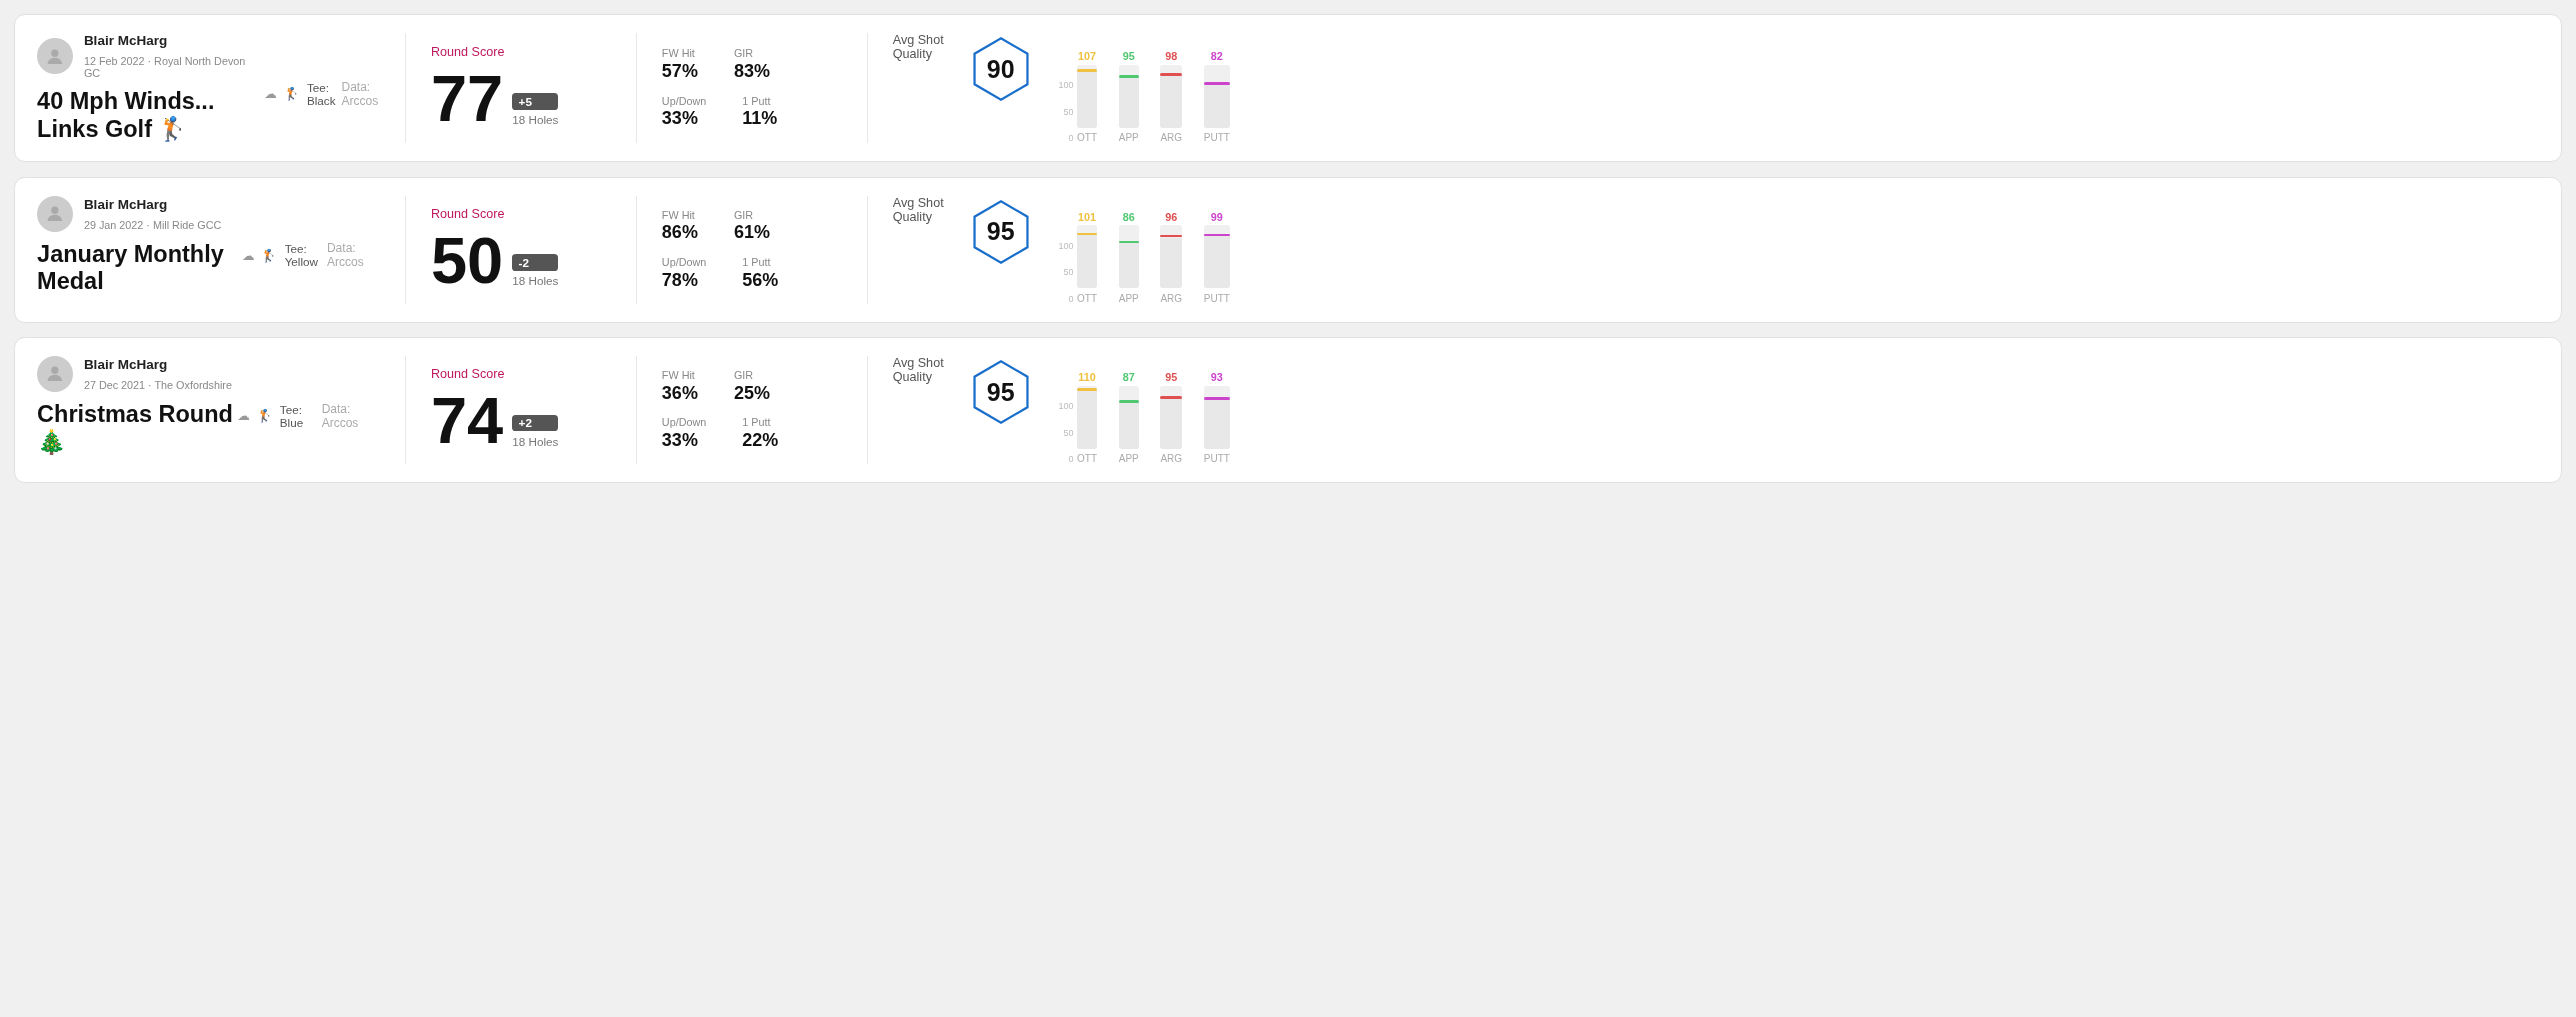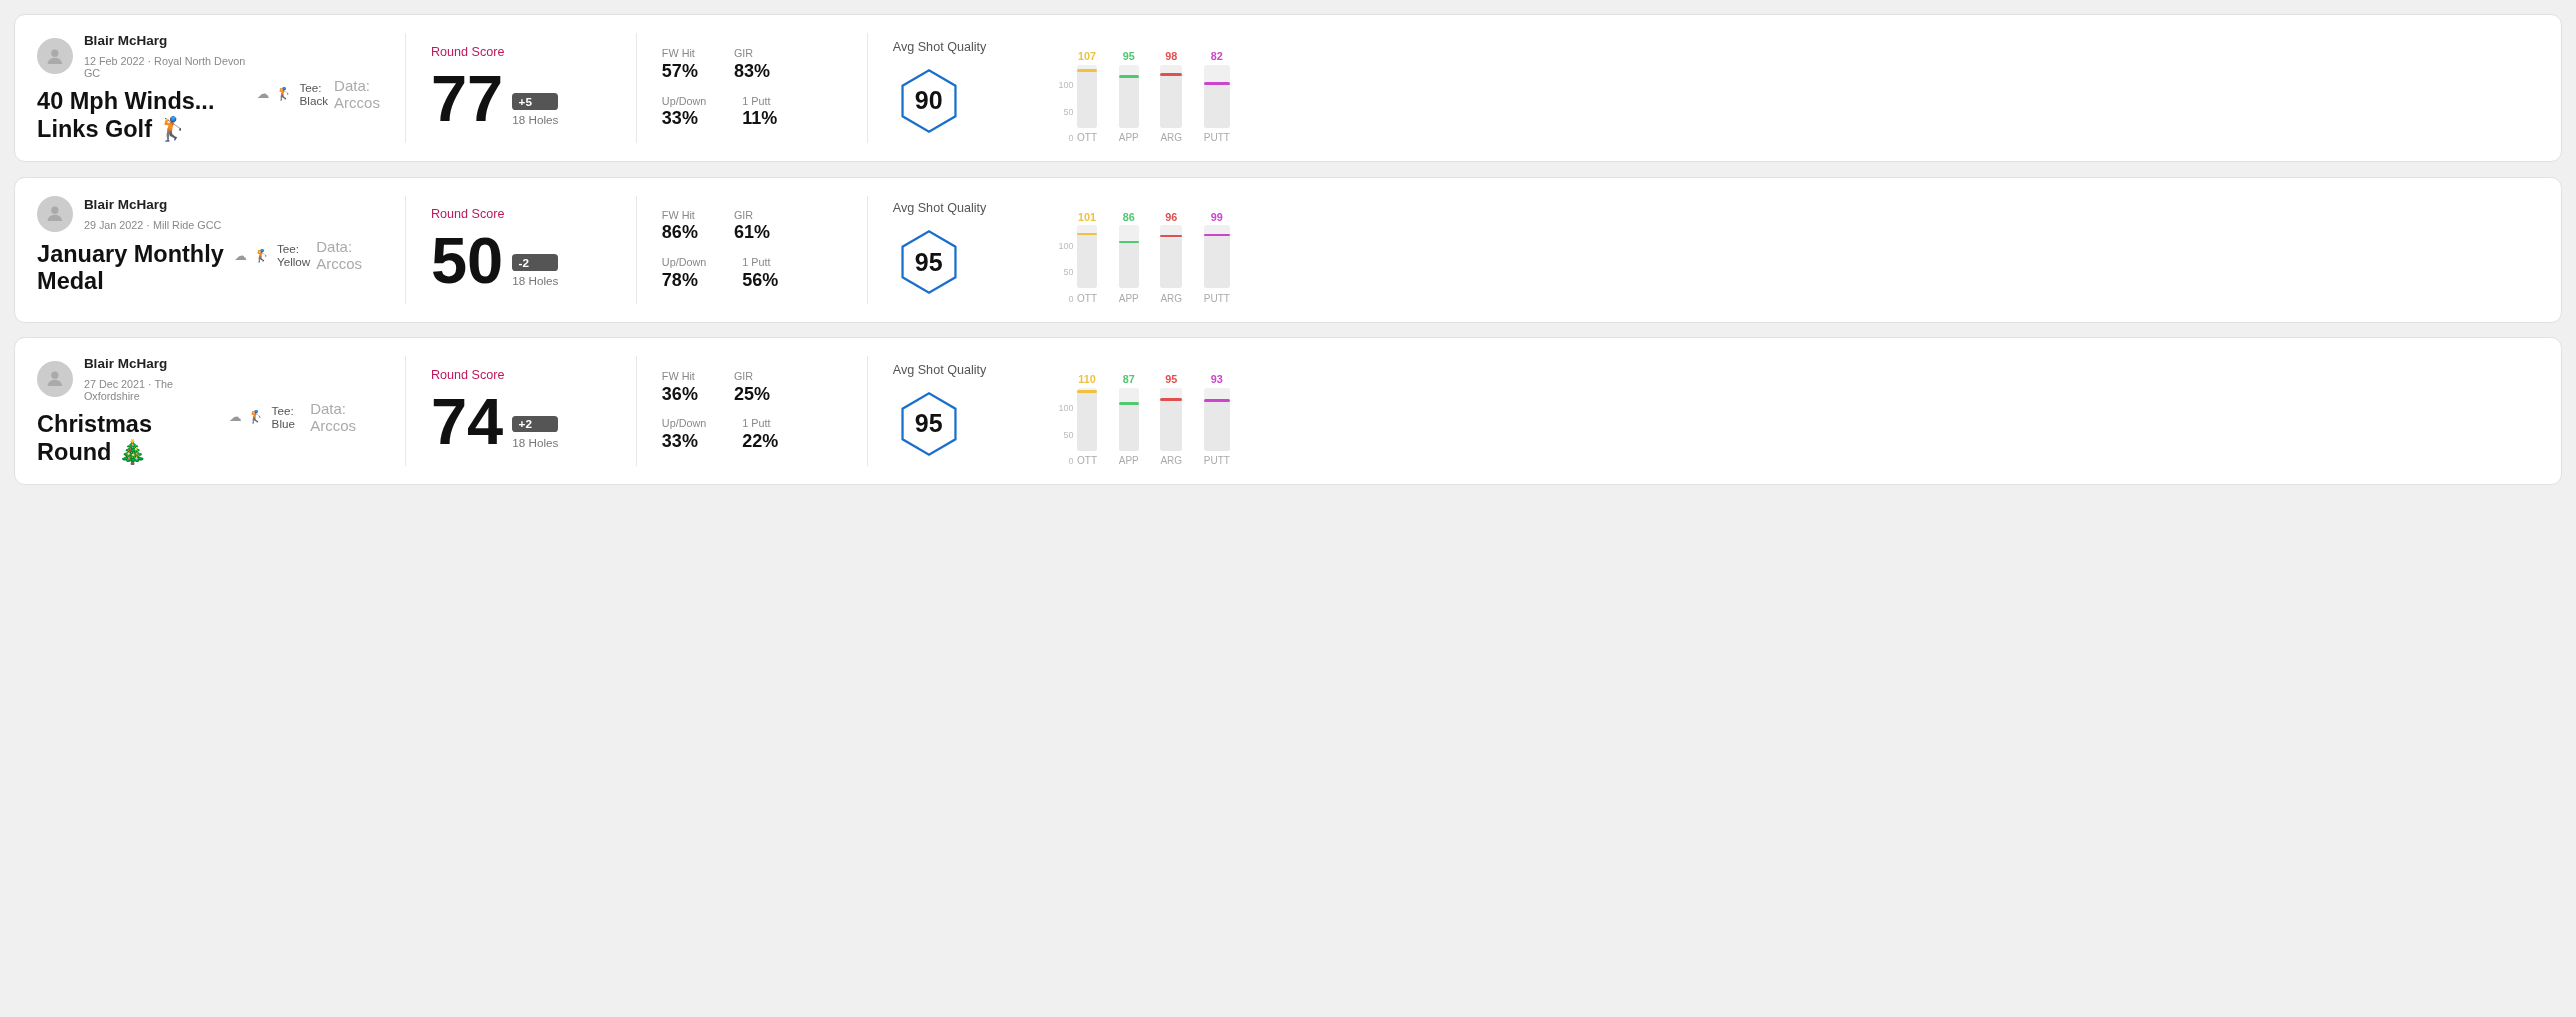--- a/index.html
+++ b/index.html
@@ -69,21 +69,21 @@
       align-items: center;
       gap: 7.2px;
       font-size: 11.7px;
       color: #555;
     }
     .tee-icon {
       font-size: 12.6px;
       color: #999;
     }
     .data-source {
-      font-size: 15px;
+      font-size: 12px;
       color: #aaa;
       padding-left: 6px;
     }
     
     .card-divider {
       width: 0.9px;
       background: #e8e8e8;
       margin: 0 25px;
       flex-shrink: 0;
     }
@@ -150,21 +150,21 @@
     }
     .stat-value {
       font-size: 18px;
       font-weight: 700;
       color: #111;
     }
     
     .card-quality {
       flex: 0 0 144px;
       display: flex;
-      flex-direction: column;
+      flex-direction: row;
       justify-content: center;
       align-items: flex-start;
     }
     .quality-label {
       font-size: 12.6px;
       color: #555;
       margin-bottom: 10.8px;
     }
     .hexagon-container {
       display: flex;

